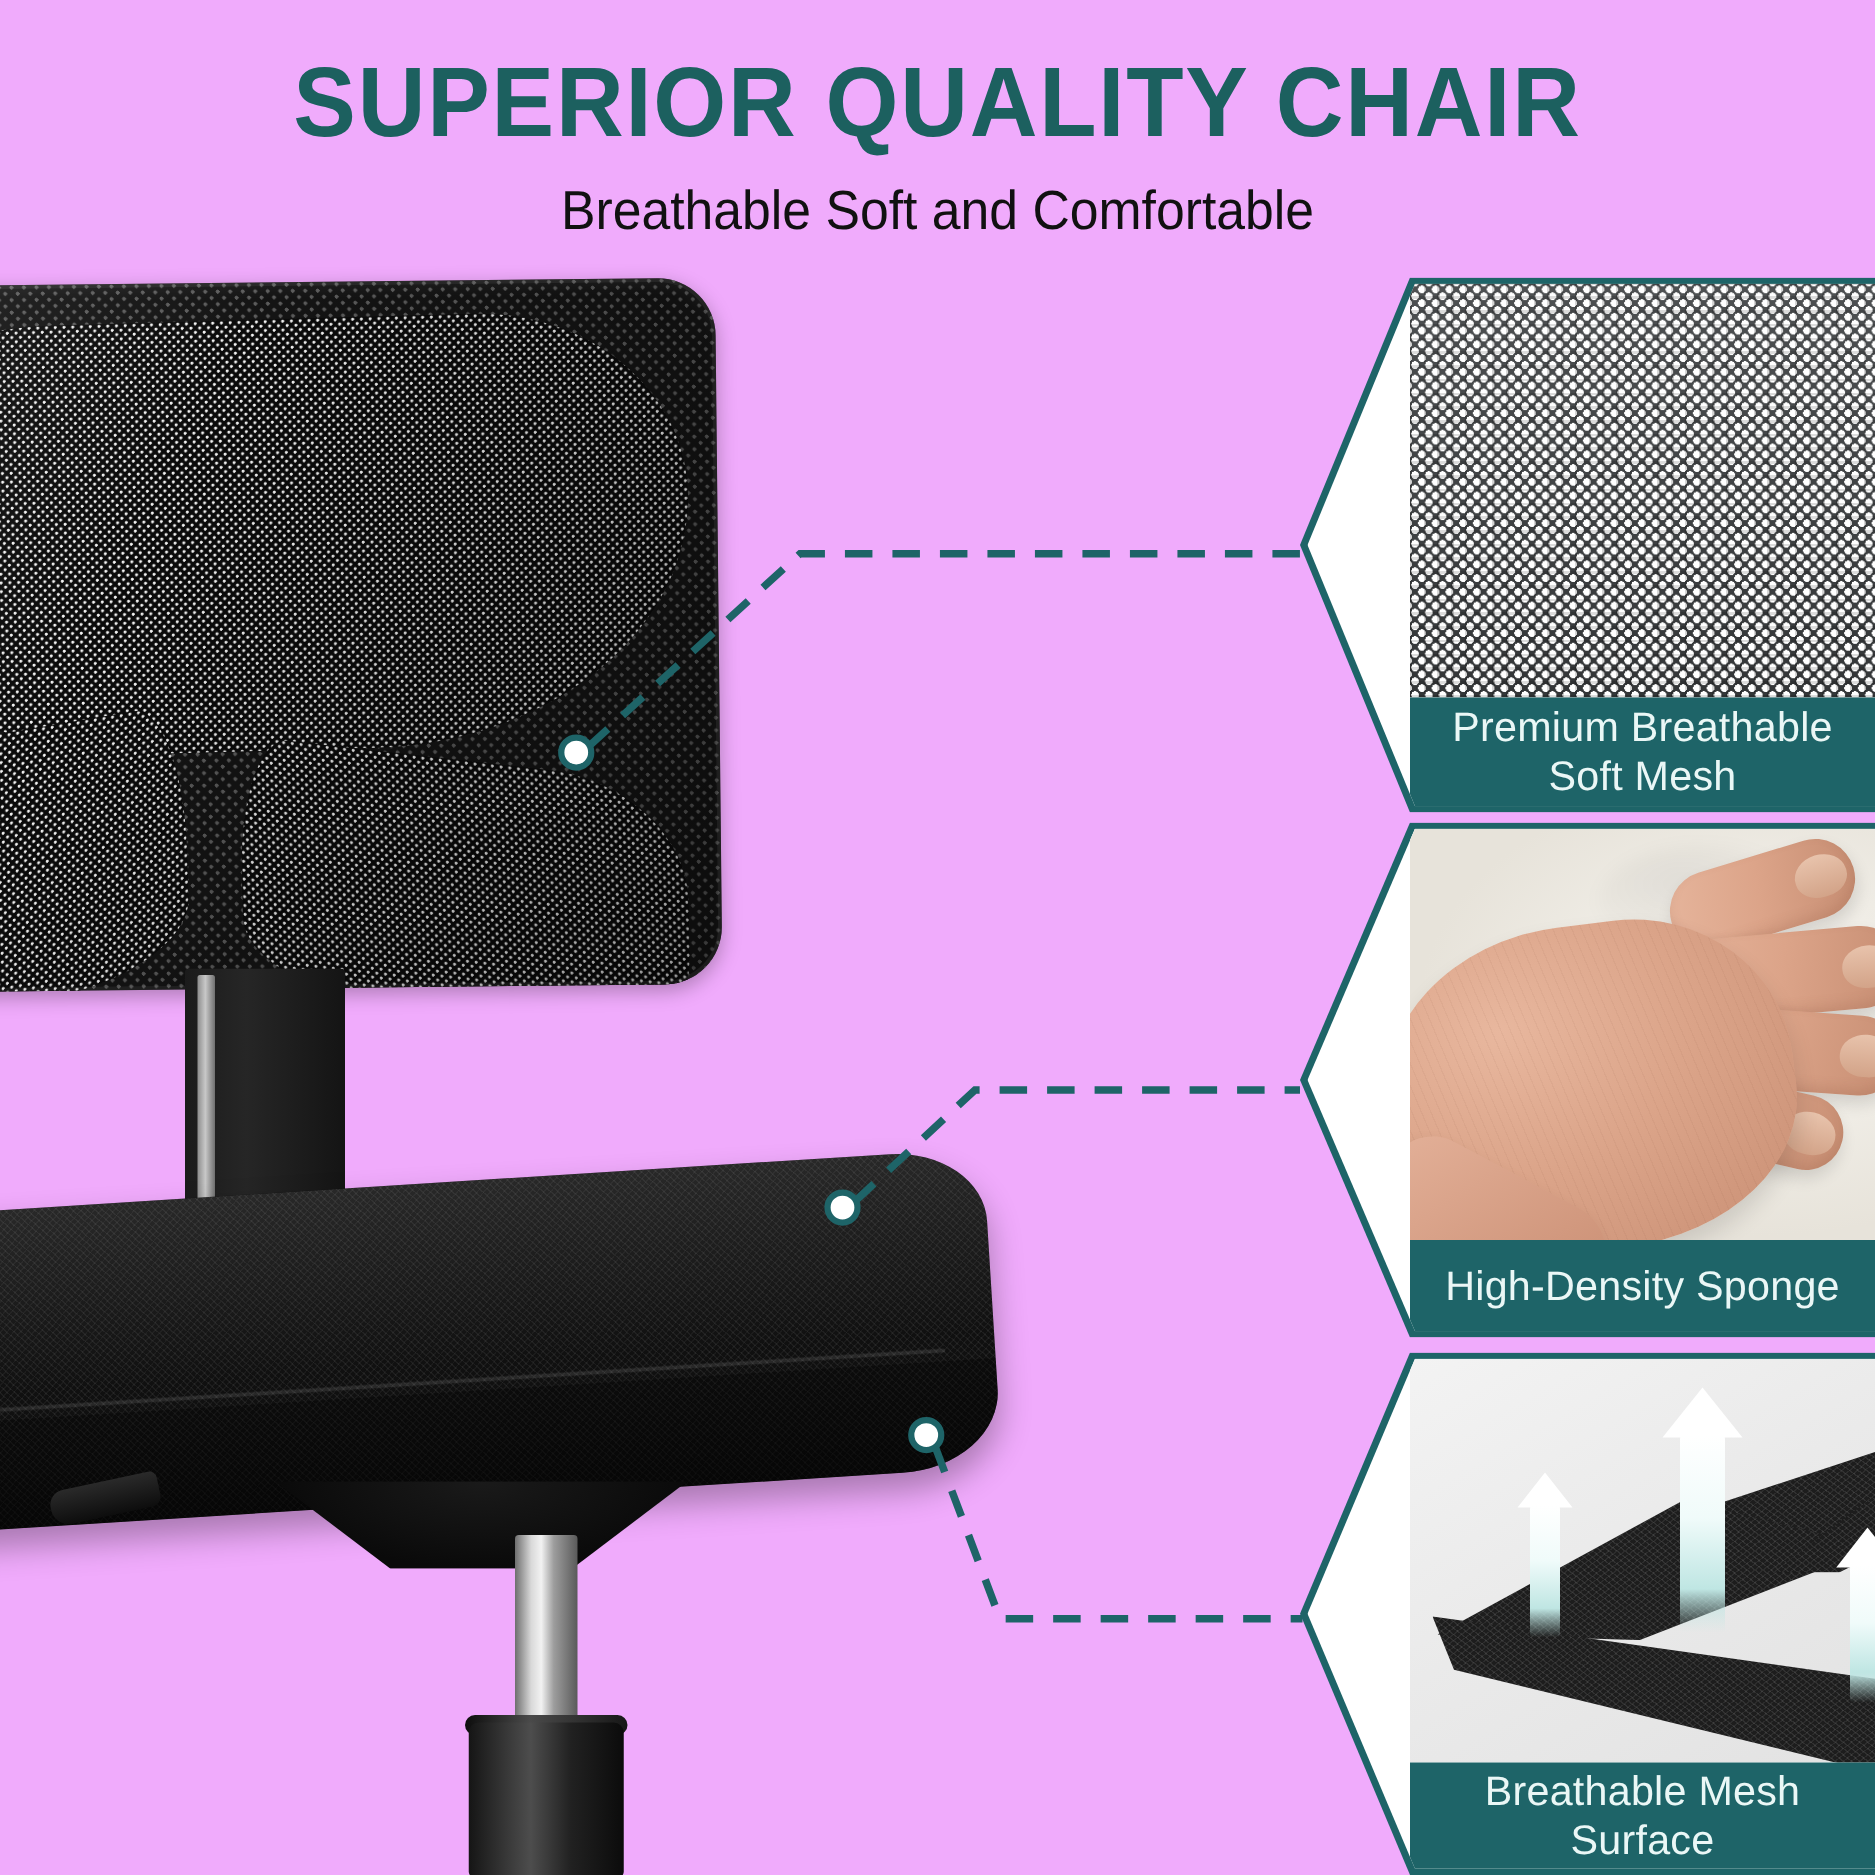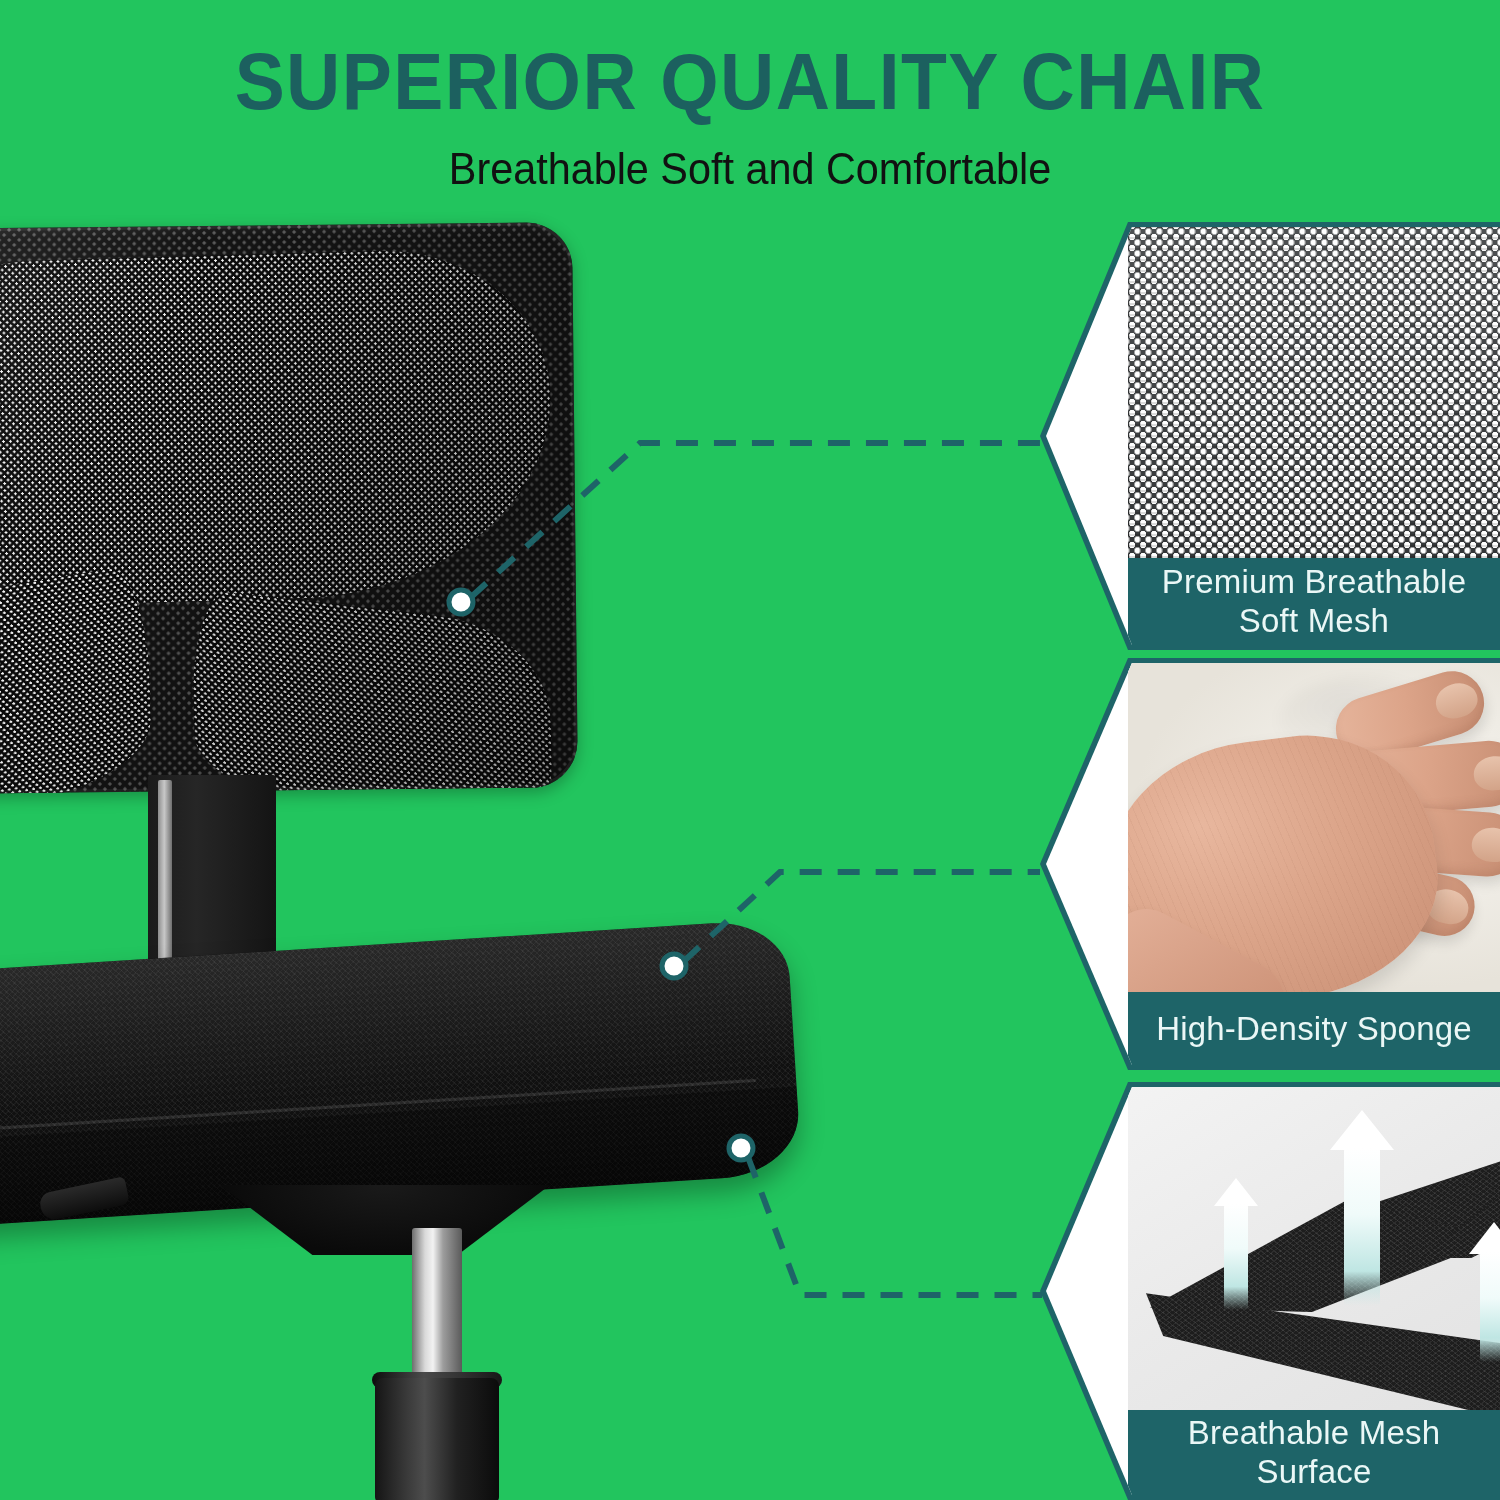--- a/index.html
+++ b/index.html
@@ -3,21 +3,21 @@
 <meta charset="utf-8">
 <title>Superior Quality Chair</title>
 <style>
   * { box-sizing: border-box; margin: 0; padding: 0; }
   html, body {
     width: 1500px; height: 1500px;
     background: #ffffff;
     font-family: "Liberation Sans", sans-serif;
     overflow: hidden;
   }
-  #stage { position: relative; width: 1500px; height: 1500px; background: #22c55e; }
+  #stage { position: relative; width: 1500px; height: 1500px; background: #f0abfc; }
 
   
   .title {
     position: absolute; left: 0; top: 36px; width: 1500px;
     text-align: center;
     font-family: "Liberation Sans Narrow", "Liberation Sans", sans-serif;
     font-size: 79px; font-weight: bold; letter-spacing: 1.5px;
     color: #1C605F;
     transform: scaleX(0.95);
     white-space: nowrap;

